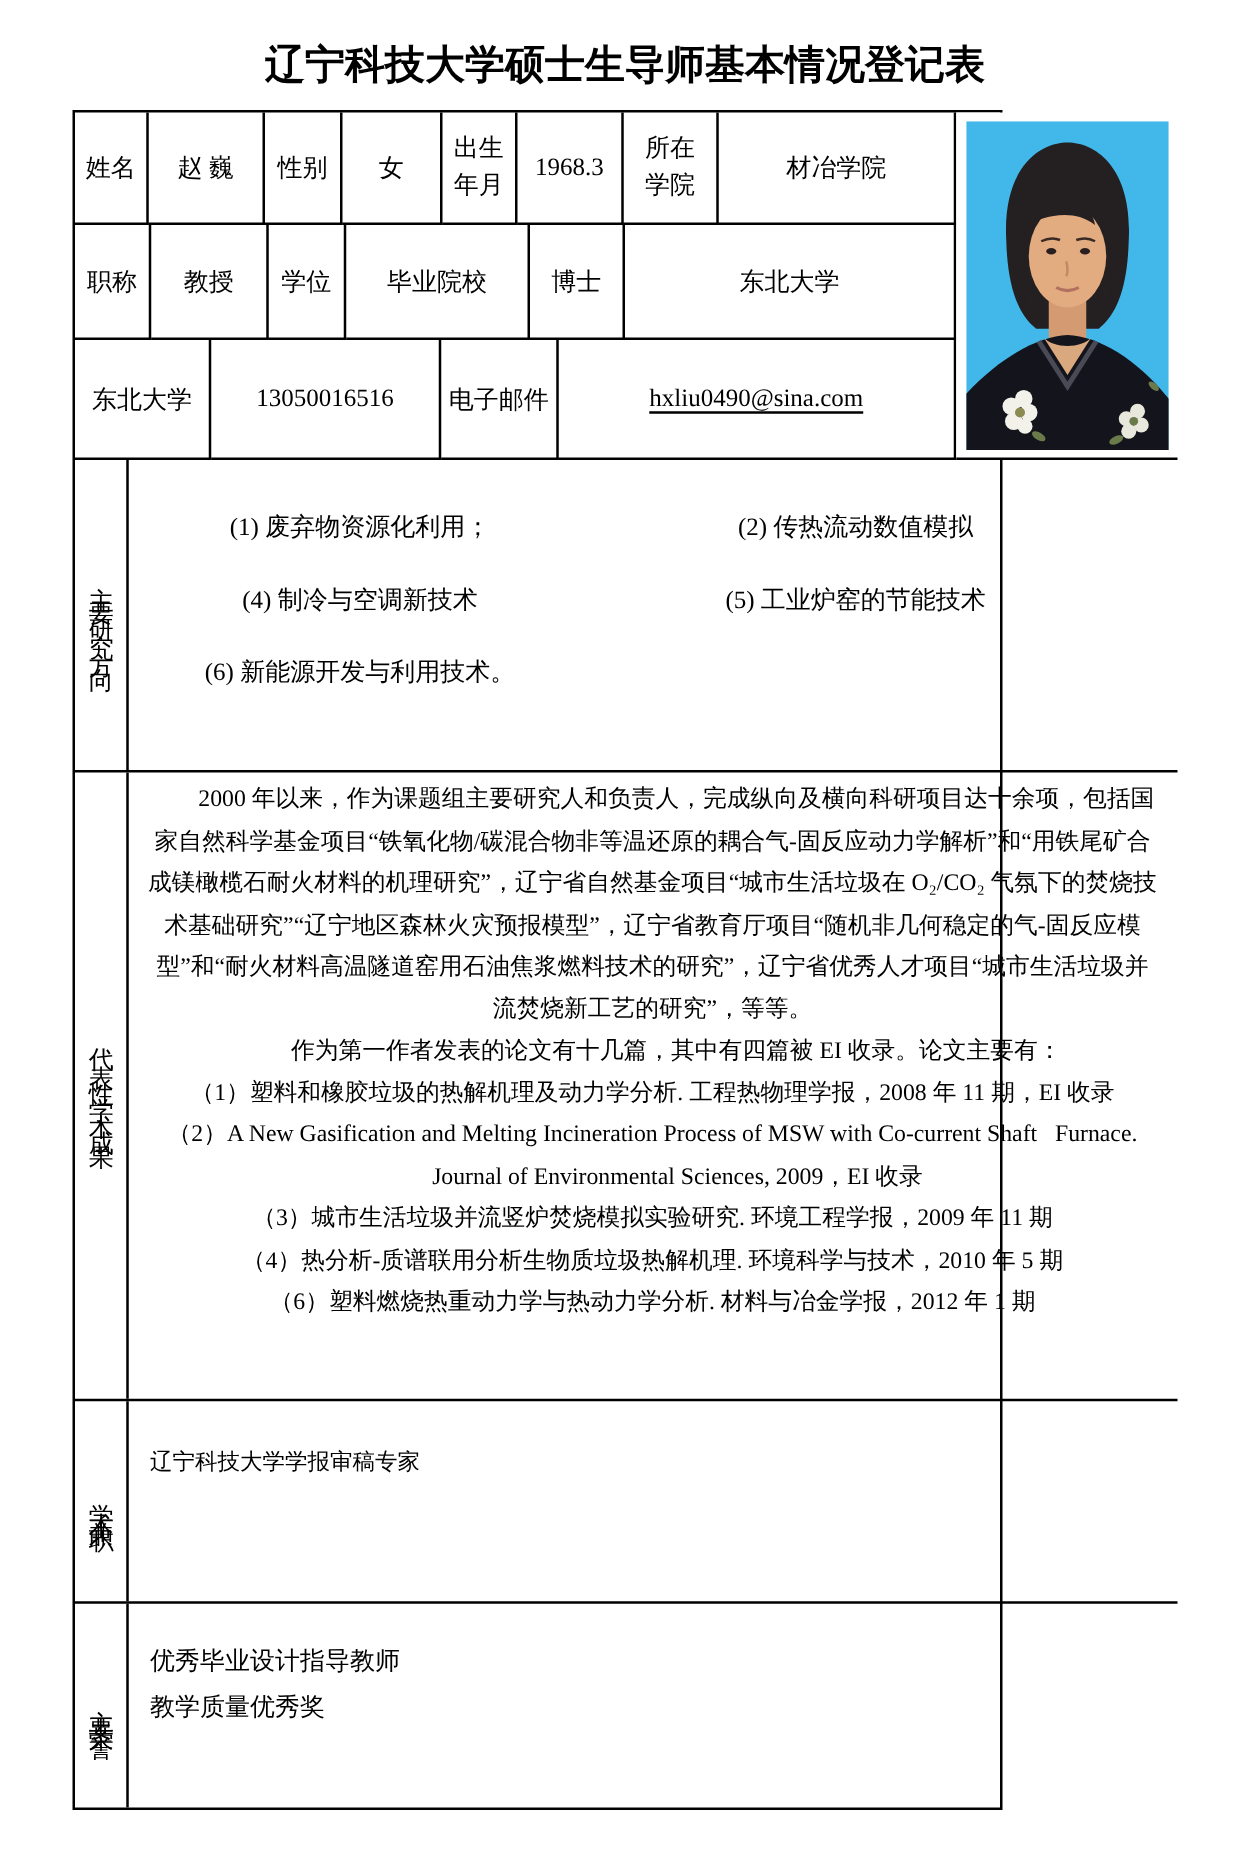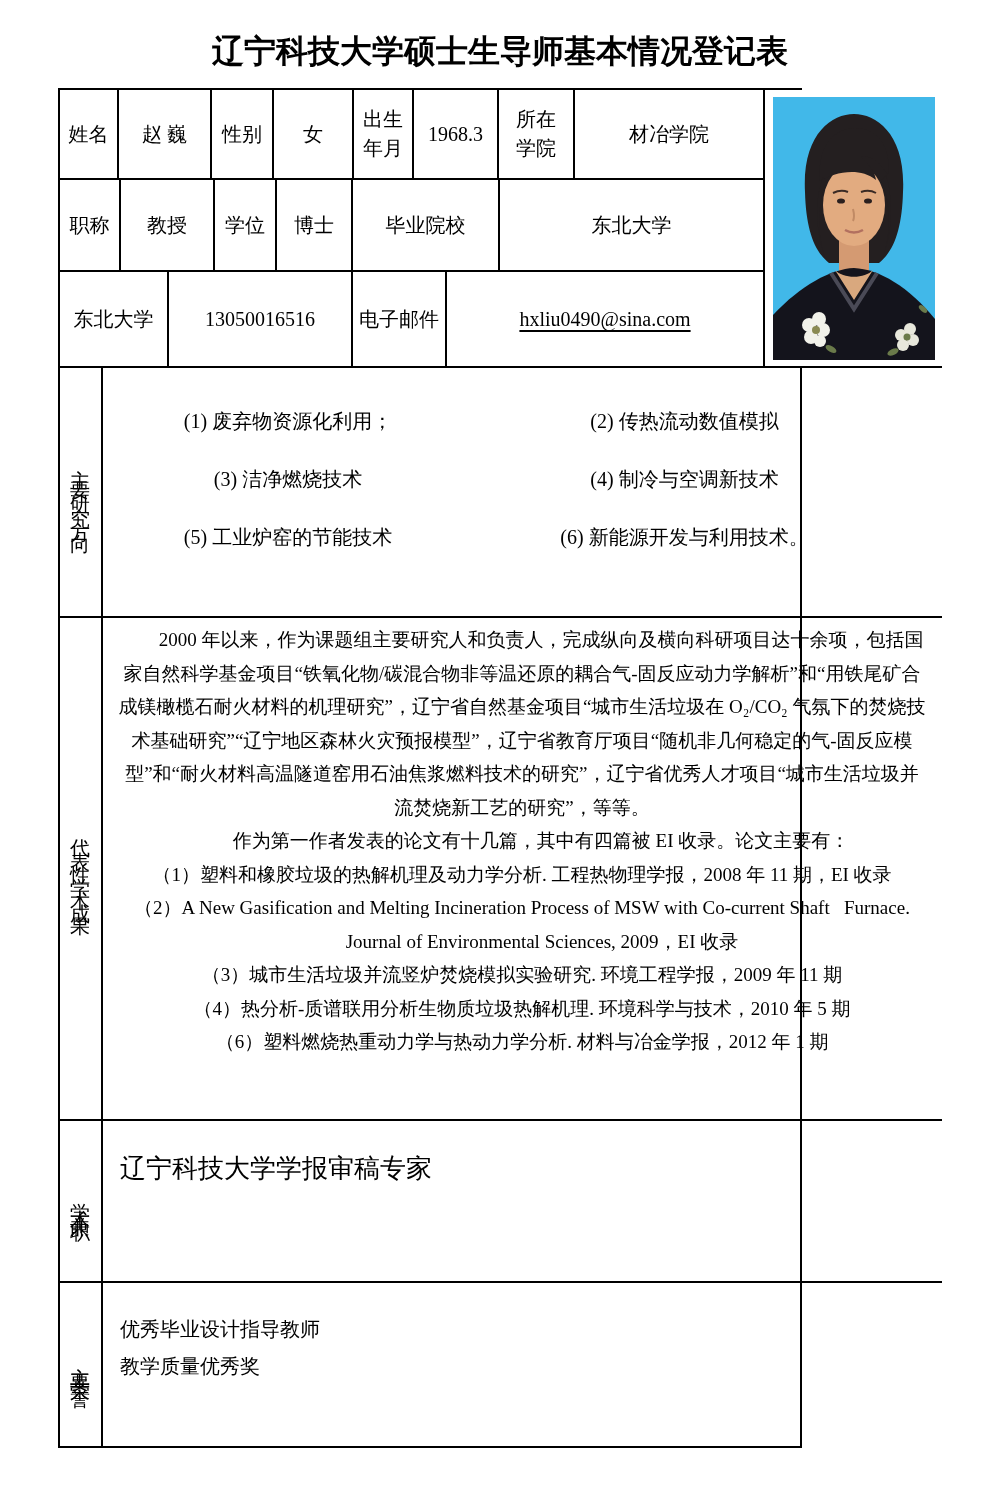--- a/index.html
+++ b/index.html
@@ -45,21 +45,21 @@
   .sec-content { flex:1; box-sizing:border-box; overflow:hidden; }
   .research-grid {
     padding:40px 0 0 46px;
     display:grid; grid-template-columns:278px 1fr; row-gap:31px;
     font-size:20px;
     text-align:center;
   }
   .ach-text { padding:5px 14px 0 13px; font-size:19px; line-height:33.5px;text-align:center; }
   .para { text-indent:2em; }
   .paper { padding-left:40px; text-indent:-40px; white-space:pre-wrap; }
-  .pos-content { padding:30px 0 0 17px; font-size:26px; line-height:36px;font-family:Liberation Serif, serif; }
+  .pos-content { padding:30px 0 0 17px; font-size:18px; line-height:36px;font-family:Liberation Serif, serif; }
   .honor-content { padding:28px 0 0 17px; font-size:20px; line-height:37px; }
 </style>
 </head>
 <body>
 
 <div class="page-title">辽宁科技大学硕士生导师基本情况登记表</div>
 
 <div class="reg-table">
 
   <div class="top-part">
@@ -74,22 +74,22 @@
       <div class="cell" style="width:85px">1968.3</div>
       <div class="cell narrow-label" style="width:76px">
           <span>所在学院</span>
         </div>
       <div class="cell" style="width:190px">材冶学院</div>
     </div>
     <div class="trow" style="height:92px">
       <div class="cell" style="width:61px">职称</div>
       <div class="cell" style="width:94px">教授</div>
       <div class="cell" style="width:62px">学位</div>
+      <div class="cell" style="width:147px">毕业院校</div>
       <div class="cell" style="width:76px">博士</div>
-      <div class="cell" style="width:147px">毕业院校</div>
       <div class="cell" style="width:265px">东北大学</div>
     </div>
     <div class="trow" style="height:96px">
       <div class="cell" style="width:109px">东北大学</div>
       <div class="cell" style="width:184px">13050016516</div>
       <div class="cell" style="width:94px">电子邮件</div>
       <div class="cell" style="width:318px">
           <span class="email">hxliu0490@sina.com</span>
         </div>
     </div>
@@ -147,21 +147,20 @@
   </div>
 
   <div class="section" style="height:250px">
     <div class="sec-header">
       <div class="vtext">主要研究方向</div>
     </div>
     <div class="sec-content">
       <div class="research-grid">
         <div>(1) 废弃物资源化利用；</div>
         <div>(2) 传热流动数值模拟</div>
-        <div>(3) 洁净燃烧技术</div>
         <div>(4) 制冷与空调新技术</div>
         <div>(5) 工业炉窑的节能技术</div>
         <div>(6) 新能源开发与利用技术。</div>
       </div>
     </div>
   </div>
 
   <div class="section" style="height:503px">
     <div class="sec-header">
       <div class="vtext">代表性学术成果</div>

